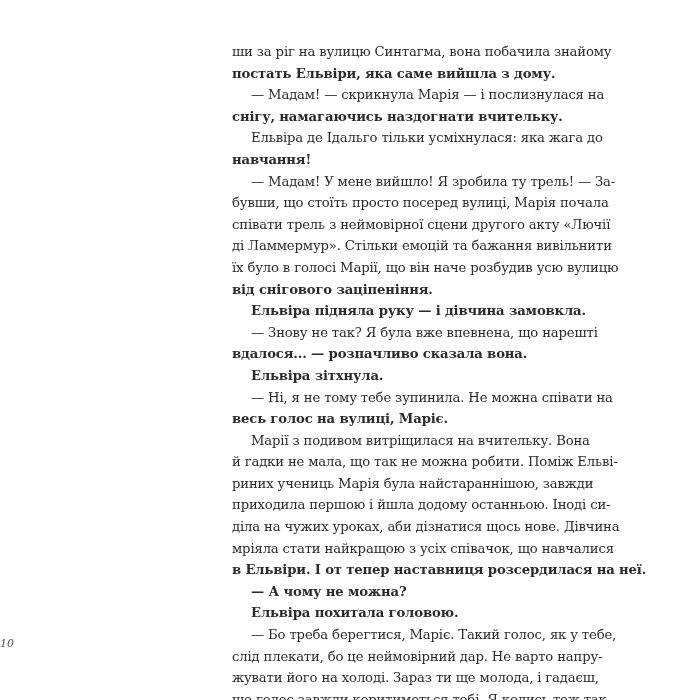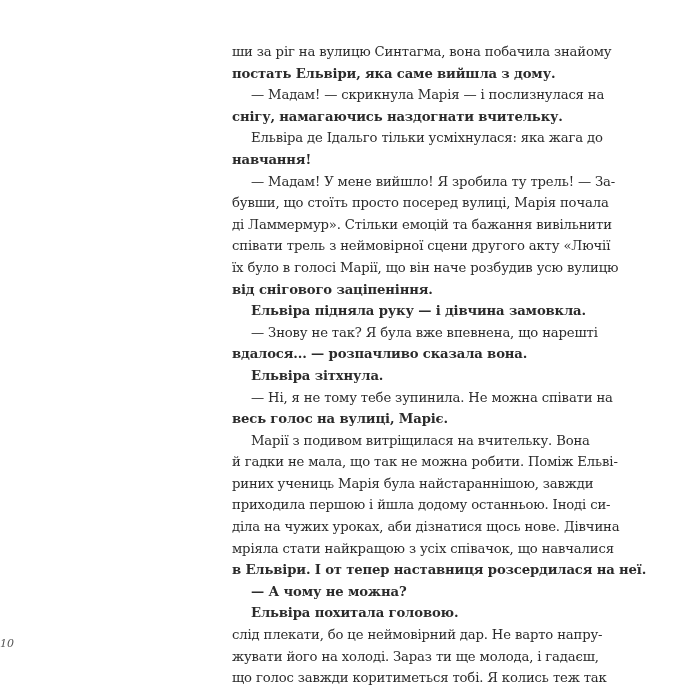--- a/index.html
+++ b/index.html
@@ -55,37 +55,38 @@
 
 <div class="page" id="page-body">
     <span class="line">ши за ріг на вулицю Синтагма, вона побачила знайому</span>
     <span class="line last">постать Ельвіри, яка саме вийшла з дому.</span>
     <span class="line indent">— Мадам! — скрикнула Марія — і послизнулася на</span>
     <span class="line last">снігу, намагаючись наздогнати вчительку.</span>
     <span class="line indent">Ельвіра де Ідальго тільки усміхнулася: яка жага до</span>
     <span class="line last">навчання!</span>
     <span class="line indent">— Мадам! У мене вийшло! Я зробила ту трель! — За-</span>
     <span class="line">бувши, що стоїть просто посеред вулиці, Марія почала</span>
+    <span class="line">співати трель з неймовірної сцени другого акту «Лючії</span>
     <span class="line">ді Ламмермур». Стільки емоцій та бажання вивільнити</span>
-    <span class="line">співати трель з неймовірної сцени другого акту «Лючії</span>
     <span class="line">їх було в голосі Марії, що він наче розбудив усю вулицю</span>
     <span class="line last">від снігового заціпеніння.</span>
     <span class="line indent last">Ельвіра підняла руку — і дівчина замовкла.</span>
     <span class="line indent">— Знову не так? Я була вже впевнена, що нарешті</span>
     <span class="line last">вдалося... — розпачливо сказала вона.</span>
     <span class="line indent last">Ельвіра зітхнула.</span>
     <span class="line indent">— Ні, я не тому тебе зупинила. Не можна співати на</span>
     <span class="line last">весь голос на вулиці, Маріє.</span>
     <span class="line indent">Марії з подивом витріщилася на вчительку. Вона</span>
     <span class="line">й гадки не мала, що так не можна робити. Поміж Ельві-</span>
     <span class="line">риних учениць Марія була найстараннішою, завжди</span>
     <span class="line">приходила першою і йшла додому останньою. Іноді си-</span>
     <span class="line">діла на чужих уроках, аби дізнатися щось нове. Дівчина</span>
     <span class="line">мріяла стати найкращою з усіх співачок, що навчалися</span>
     <span class="line last">в Ельвіри. І от тепер наставниця розсердилася на неї.</span>
     <span class="line indent last">— А чому не можна?</span>
     <span class="line indent last">Ельвіра похитала головою.</span>
+    <span class="line indent">— Бо треба берегтися, Маріє. Такий голос, як у тебе,</span>
     <span class="line">слід плекати, бо це неймовірний дар. Не варто напру-</span>
     <span class="line">жувати його на холоді. Зараз ти ще молода, і гадаєш,</span>
     <span class="line">що голос завжди коритиметься тобі. Я колись теж так</span>
   </div>
 
 <div class="page-number">10</div>
 
 </body></html>

